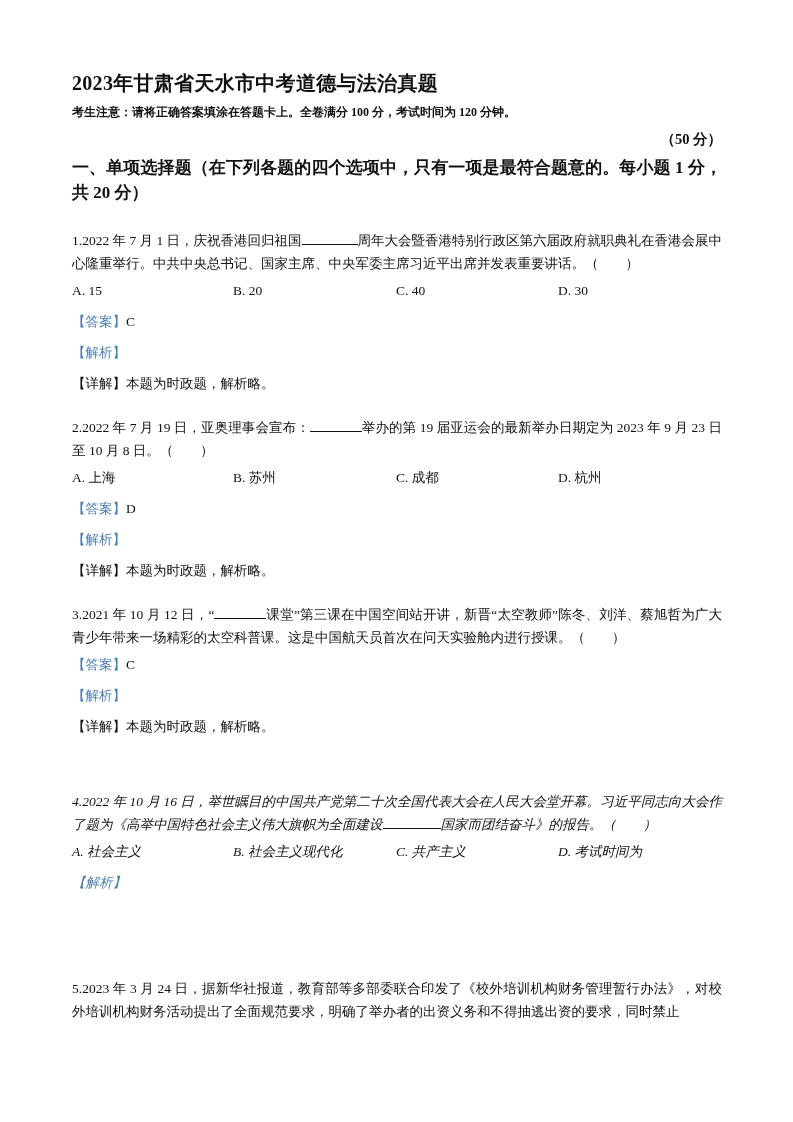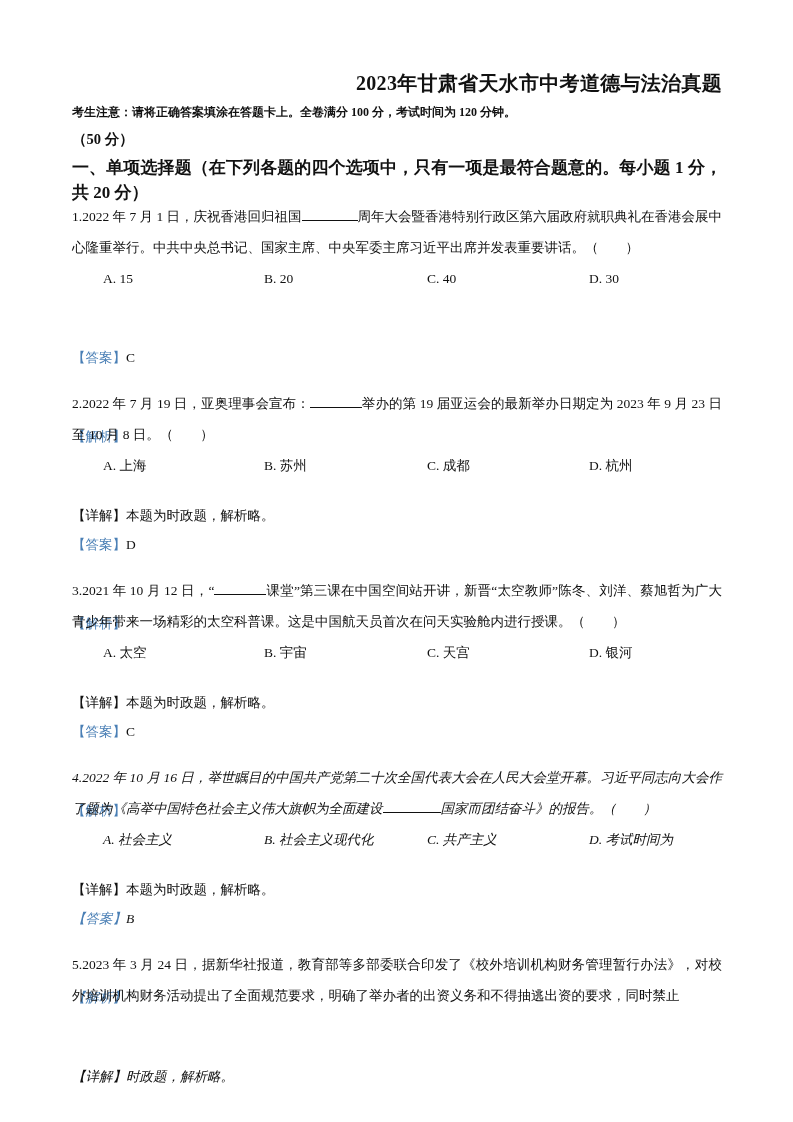--- a/index.html
+++ b/index.html
@@ -1,28 +1,28 @@
 <!DOCTYPE html>
 <html><head>
 <meta charset="utf-8">
 <style>
   html, body { margin:0; padding:0; background:#ffffff; }
   body { width:793px; height:1122px; position:relative; overflow:hidden;
          font-family:"Liberation Serif","DejaVu Serif",serif; color:#111; }
   .page { position:absolute; left:72px; top:0; width:650px; }
-  .title { position:absolute; left:0; width:650px; top:70px; text-align:right;
+  .title { position:absolute; left:0; width:650px; top:70px; text-align:left;
            font-size:20px; font-weight:bold; letter-spacing:0.3px; }
   .notice { position:absolute; left:0; top:104px; font-size:12px; font-weight:bold; white-space:nowrap; }
-  .score { position:absolute; left:0; width:650px; top:130px; text-align:left; font-size:14.5px; font-weight:bold; }
+  .score { position:absolute; left:0; width:650px; top:130px; text-align:right; font-size:14.5px; font-weight:bold; }
   .section { position:absolute; left:0; top:155px; width:650px; font-size:17px; font-weight:bold; line-height:25px; text-align:justify; }
   .q { position:absolute; left:0; width:650px; font-size:13.5px; }
-  .stem { line-height:31px; text-align:justify; }
-  .opts { position:relative; height:31px; line-height:31px;margin-left:31px; }
+  .stem { line-height:23px; text-align:justify;margin-top:28px; }
+  .opts { position:relative; height:31px; line-height:31px; }
   .opt { position:absolute; top:0; white-space:nowrap; }
-  .row { height:31px; line-height:31px; white-space:nowrap;margin-top:48px; }
+  .row { height:31px; line-height:31px; white-space:nowrap; }
   .blue { color:#4a7fb5; }
   .blank { display:inline-block; border-bottom:1px solid #111; height:14px; vertical-align:baseline; }
 </style>
 </head>
 <body>
 
 <div class="page">
   <div class="title">2023年甘肃省天水市中考道德与法治真题</div>
   <div class="notice">考生注意：请将正确答案填涂在答题卡上。全卷满分 100 分，考试时间为 120 分钟。</div>
   <div class="score">（50 分）</div>
@@ -55,44 +55,36 @@
     </div>
     <div class="row"><span class="blue">【答案】</span><span>D</span></div>
     <div class="row"><span class="blue">【解析】</span></div>
     <div class="row"><span>【详解】</span><span>本题为时政题，解析略。</span></div>
   </div>
 
   <div class="q" style="top:575px;">
     <div class="stem">
       <span>3.</span><span>2021 年 10 月 12 日，“</span><span class="blank" style="width:52px"></span><span>课堂”第三课在中国空间站开讲，新晋“太空教师”陈冬、刘洋、蔡旭哲为广大青少年带来一场精彩的太空科普课。这是中国航天员首次在问天实验舱内进行授课。（　　）</span>
     </div>
-    <div class="opts">
-      <span class="opt" style="left:0">A. 太空</span>
-      <span class="opt" style="left:161px">B. 宇宙</span>
-      <span class="opt" style="left:324px">C. 天宫</span>
-      <span class="opt" style="left:486px">D. 银河</span>
-    </div>
     <div class="row"><span class="blue">【答案】</span><span>C</span></div>
     <div class="row"><span class="blue">【解析】</span></div>
     <div class="row"><span>【详解】</span><span>本题为时政题，解析略。</span></div>
   </div>
 
   <div class="q" style="top:762px;font-style:italic;">
     <div class="stem">
       <span>4.</span><span>2022 年 10 月 16 日，举世瞩目的中国共产党第二十次全国代表大会在人民大会堂开幕。习近平同志向大会作了题为《高举中国特色社会主义伟大旗帜为全面建设</span><span class="blank" style="width:58px"></span><span>国家而团结奋斗》的报告。（　　）</span>
     </div>
     <div class="opts">
       <span class="opt" style="left:0">A. 社会主义</span>
       <span class="opt" style="left:161px">B. 社会主义现代化</span>
       <span class="opt" style="left:324px">C. 共产主义</span>
       <span class="opt" style="left:486px">D. 考试时间为</span>
     </div>
-    <div class="row"><span class="blue">【答案】</span><span>B</span></div>
     <div class="row"><span class="blue">【解析】</span></div>
-    <div class="row"><span>【详解】</span><span>时政题，解析略。</span></div>
   </div>
 
   <div class="q" style="top:949px;">
     <div class="stem">
       <span>5.</span><span>2023 年 3 月 24 日，据新华社报道，教育部等多部委联合印发了《校外培训机构财务管理暂行办法》，对校外培训机构财务活动提出了全面规范要求，明确了举办者的出资义务和不得抽逃出资的要求，同时禁止</span>
     </div>
   </div>
 </div>
 
 </body></html>

